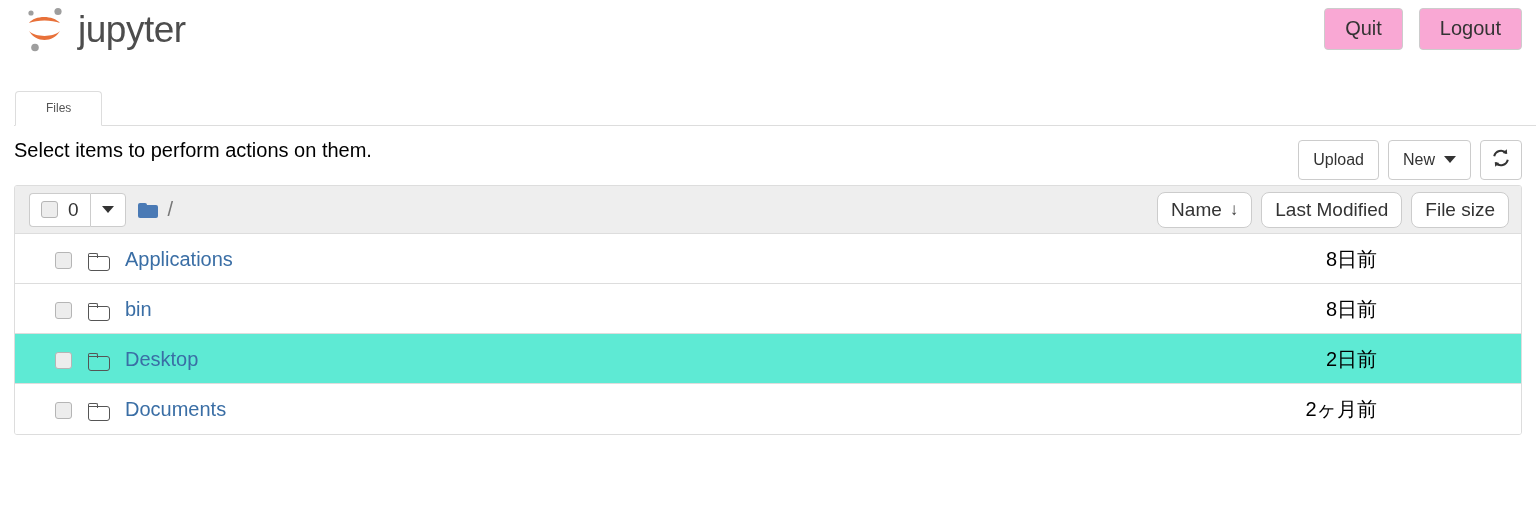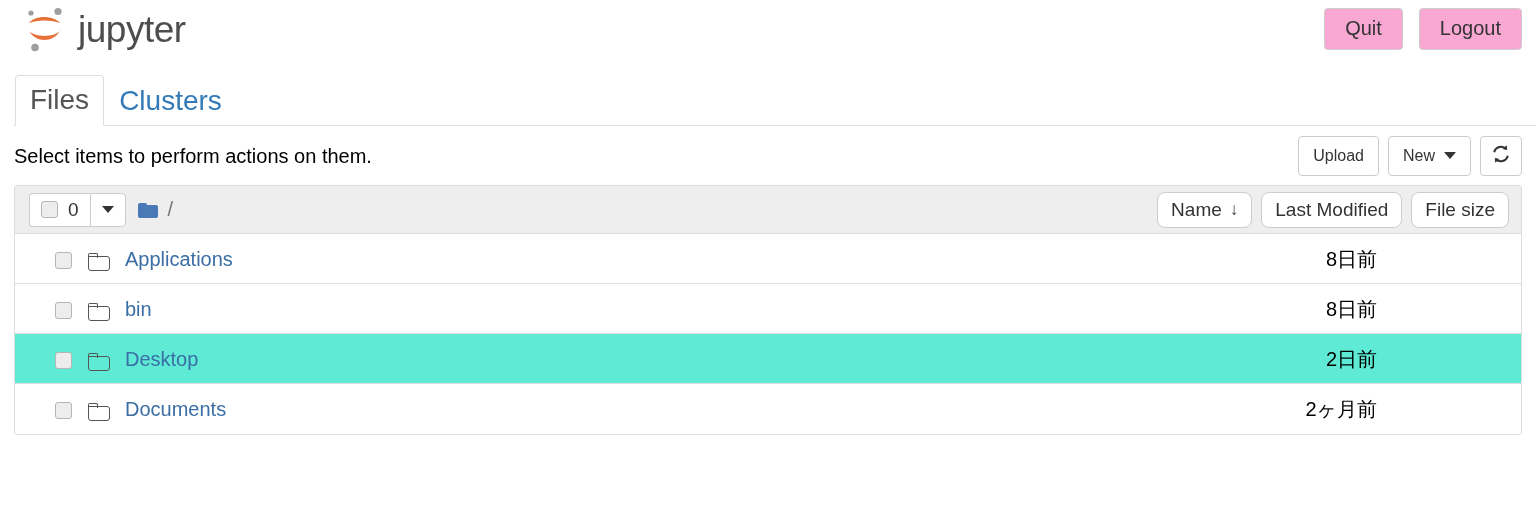--- a/index.html
+++ b/index.html
@@ -59,43 +59,43 @@
   
   .tabbar {
     margin: 22px 0 0 14px;
     border-bottom: 1px solid #dddddd;
     height: 46px;
     display: flex;
     align-items: flex-end;
     padding-left: 1px;
   }
   .tab {
-    font-size: 28px;
-    padding: 10px 14px 11px;
+    font-size: 12px;
+    padding: 10px 30px 11px;
     line-height: 1;
     border: 1px solid transparent;
     border-bottom: none;
     border-radius: 4px 4px 0 0;
     margin-bottom: -1px;
     color: #337ab7;
     cursor: pointer;
     background: transparent;
     margin-top: 23px;
   }
   .tab.active {
     color: #555555;
     background: #ffffff;
     border-color: #dddddd;
     border-bottom: 1px solid #ffffff;
   }
 
   
   .actionrow {
     display: flex;
-    align-items: center;
+    align-items: flex-start;
     justify-content: space-between;
     padding: 14px 14px 0 14px;
     height: 46px;
   }
   .hint {
     font-size: 20px;
     color: #000000;
     line-height: 1;
   }
   .action-buttons {
@@ -290,21 +290,20 @@
     <span class="brand-text">jupyter</span>
   </div>
   <div class="header-buttons">
     <button class="hbtn">Quit</button>
     <button class="hbtn">Logout</button>
   </div>
 </div>
 
 <div class="tabbar">
   <div class="tab active">Files</div>
-  <div class="tab">Clusters</div>
 </div>
 
 <div class="actionrow">
   <div class="hint">Select items to perform actions on them.</div>
   <div class="action-buttons">
     <button class="abtn">
       <span>Upload</span>
     </button>
     <button class="abtn">
       <span>New</span>

